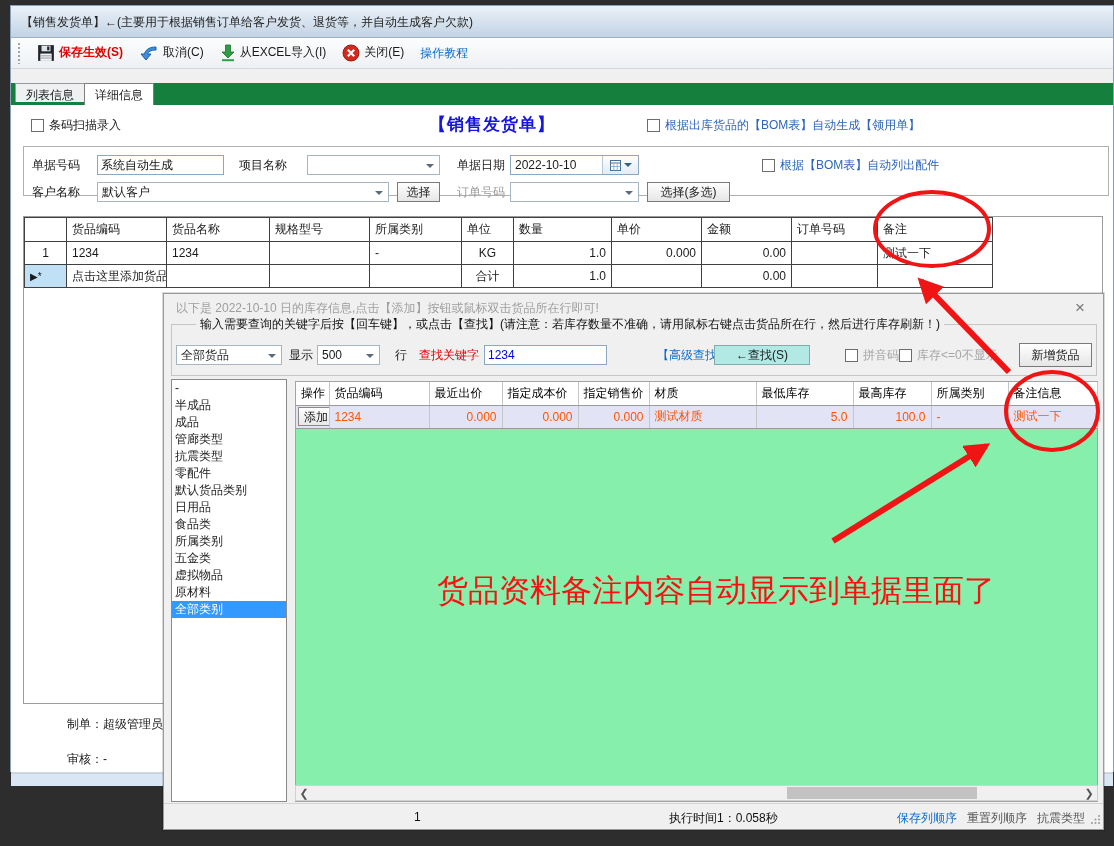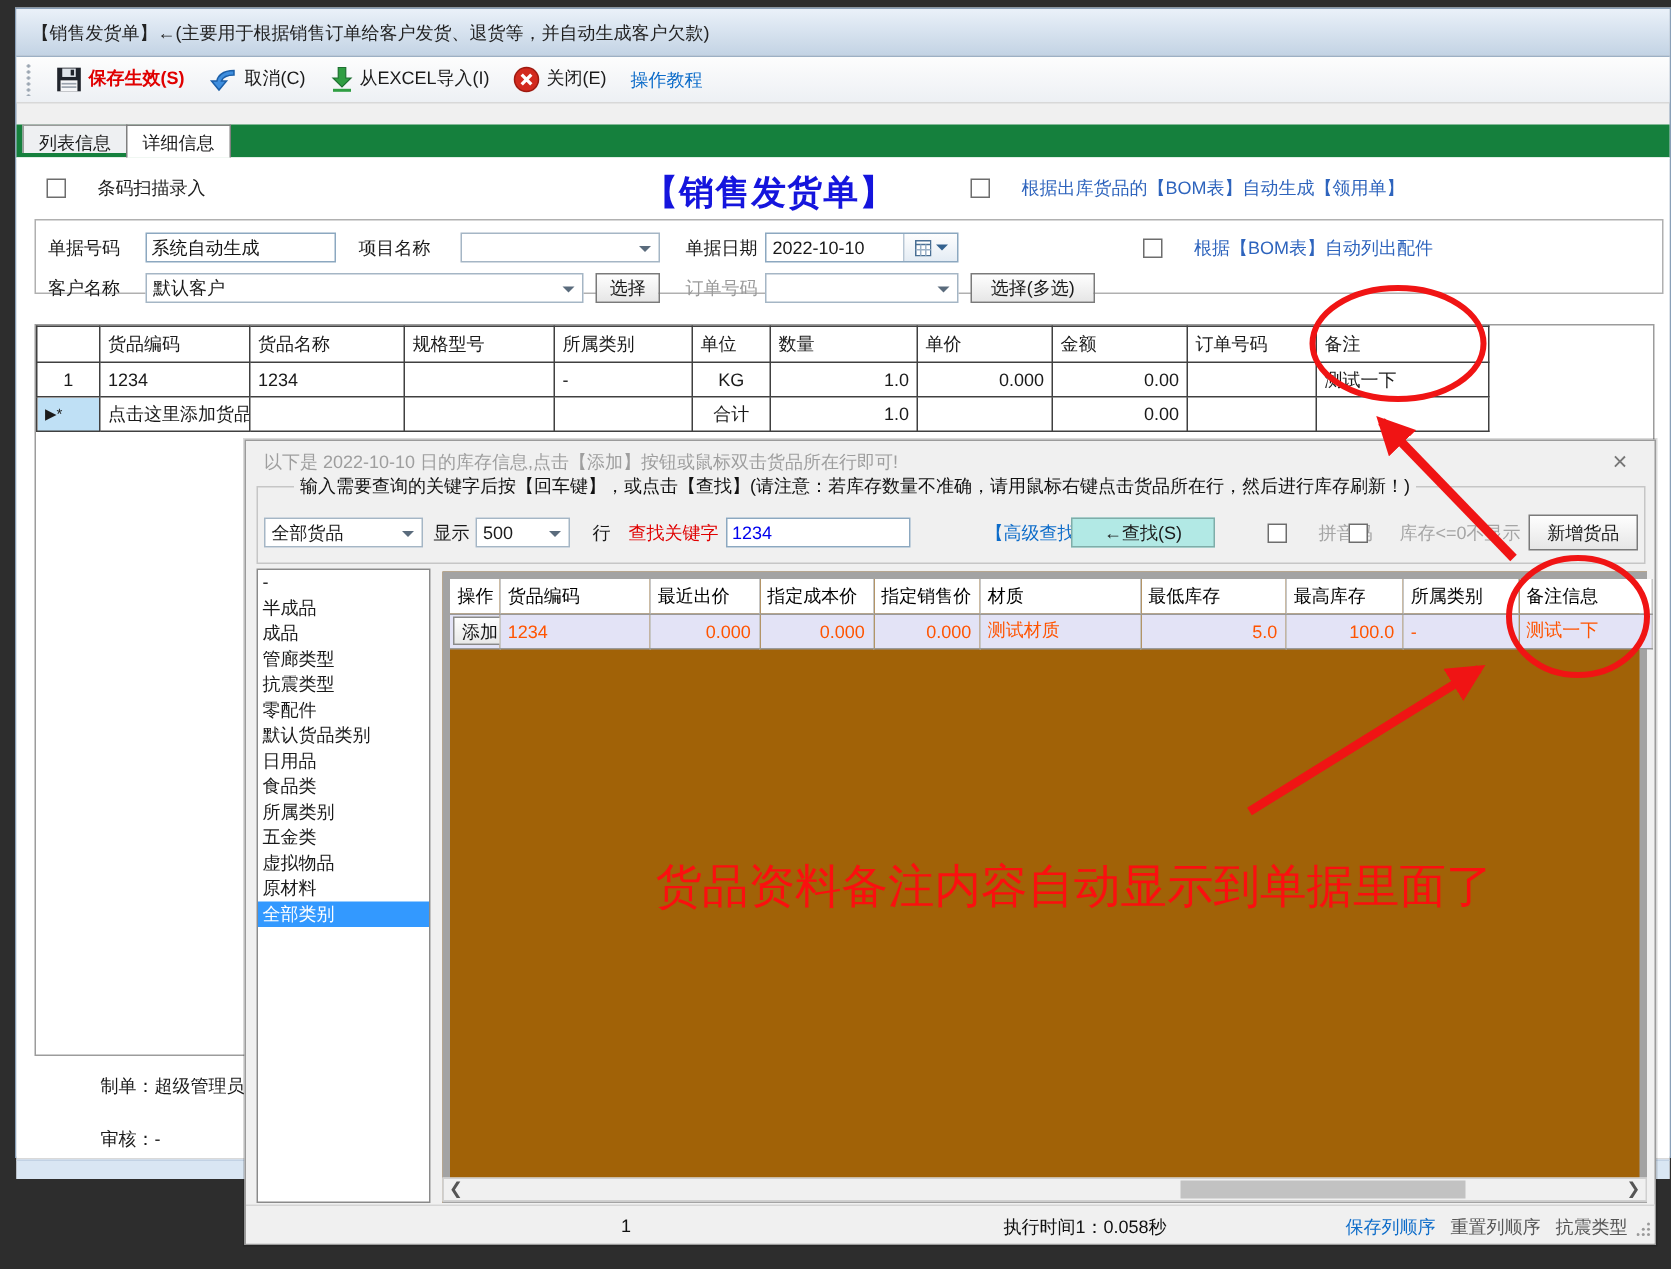--- a/index.html
+++ b/index.html
@@ -15,23 +15,23 @@
   .tb-item { display:flex; align-items:flex-start; gap:4px; padding:2px 4px; cursor:default; }
   .tb-item svg { display:block; }
   .save-label { color:#e00000; font-weight:bold; }
   .link-blue { color:#0d6cc9; }
   .tabstrip { height:22px; background:#15803d; display:flex; align-items:flex-start; padding-left:4px; position:relative;margin-top:14px; }
   .tab { padding:3px 10px 2px; border:1px solid #9a9a9a; border-bottom:none; background:#eef0f2; margin-right:-1px; height:19px; }
   .tab.active { background:#fff; height:22px; position:relative; z-index:2; border-color:#7f7f7f; }
   .content { position:relative; height:681px; background:#fff; border-top:1px solid #fff; }
 
   .checkbox { display:inline-block; width:13px; height:13px; background:#fff; border:1px solid #6d6d6d; vertical-align:-2px; }
-  .cb-row { position:absolute; display:flex; align-items:center; gap:21px; white-space:nowrap; }
+  .cb-row { position:absolute; display:flex; align-items:center; gap:5px; white-space:nowrap; }
   .blue-label { color:#2e64bd; }
-  .doc-title { position:absolute; left:418px; top:7px; font-size:23px; font-weight:bold; color:#1515dd; letter-spacing:1px; }
+  .doc-title { position:absolute; left:418px; top:7px; font-size:17px; font-weight:bold; color:#1515dd; letter-spacing:1px; }
 
   .form-box { position:absolute; left:12px; top:40px; width:1086px; height:50px; border:1px solid #b0b0b0; background:#fff; }
   .f-label { position:absolute; line-height:20px; white-space:nowrap; }
   .f-label.disabled { color:#9a9a9a; }
   .tb-input { position:absolute; height:20px; border:1px solid #8ca8c0; background:#fff; font-family:inherit; font-size:12px; padding:0 3px; color:#111; }
   .combo { position:absolute; height:20px; border:1px solid #a5b6c5; background:#fff; line-height:18px; padding:0 18px 0 4px; white-space:nowrap; overflow:hidden; }
   .combo .arr { position:absolute; right:5px; top:8px; width:0; height:0; border:4px solid transparent; border-top-color:#5a6b7c; }
   .datebox { position:absolute; height:20px; border:1px solid #8ca8c0; background:#fff; line-height:18px; padding:0 40px 0 4px; }
   .date-btn { position:absolute; right:0; top:0; width:36px; height:18px; border-left:1px solid #b7c6d4; background:linear-gradient(#fefefe,#e4ecf4); display:flex; align-items:center; justify-content:center; gap:3px; }
   .caret { width:0; height:0; border:4px solid transparent; border-top-color:#34628f; margin-top:4px; }
@@ -55,21 +55,21 @@
   .p-close { position:absolute; right:12px; top:4px; font-size:17px; color:#777; width:22px; text-align:center; cursor:default; }
   .groupbox { position:absolute; left:7px; top:30px; width:926px; height:52px; border:1px solid #c6c6c6; }
   .gb-caption { position:absolute; left:24px; top:-9px; background:#f0f0f0; padding:0 4px; white-space:nowrap; color:#111; }
   .red-label { color:#e00000; position:absolute; line-height:20px; white-space:nowrap; }
   .kw-input { color:#0000ee; }
   .find-btn { background:#b2e9e5; border:1px solid #7fada9; }
   .gray-label { color:#a5a5a5; }
   .listbox { position:absolute; left:7px; top:85px; width:116px; height:423px; background:#fff; border:1px solid #8a8a8a; overflow:hidden; }
   .lb-item { height:17px; line-height:17px; padding-left:3px; white-space:nowrap; }
   .lb-item.selected { background:#3399ff; color:#fff; }
-  .table-panel { position:absolute; left:131px; top:87px; width:803px; height:421px; background:#a16207; border:5px solid #a3a3a3; }
+  .table-panel { position:absolute; left:131px; top:87px; width:803px; height:421px; background:#86efac; border:1px solid #a3a3a3; }
   table.ptbl { border-collapse:collapse; table-layout:fixed; width:801px; font-size:12px; }
   table.ptbl th, table.ptbl td { border-right:1px solid #c6c6c6; padding:0 5px; height:23px; white-space:nowrap; overflow:hidden; font-weight:normal; text-align:left; }
   table.ptbl th { border-bottom:1px solid #9a9a9a; background:#fff; color:#000; }
   table.ptbl td { border-bottom:1px solid #9a9a9a; }
   tr.inv-row { background:#e3e3f6; }
   tr.inv-row td { color:#ff5400; }
   tr.inv-row .num { text-align:right; }
   .add-btn { display:inline-block; border:1px solid #8a8a8a; background:linear-gradient(#fefefe,#e8e8e8); color:#111; padding:0 5px; height:19px; line-height:18px; }
   .hscroll { position:absolute; left:131px; top:491px; width:803px; height:16px; background:#f0f0f0; border:1px solid #d0d0d0; }
   .sb-btn { position:absolute; top:0; width:16px; height:14px; color:#555; text-align:center; line-height:14px; font-size:11px; }

